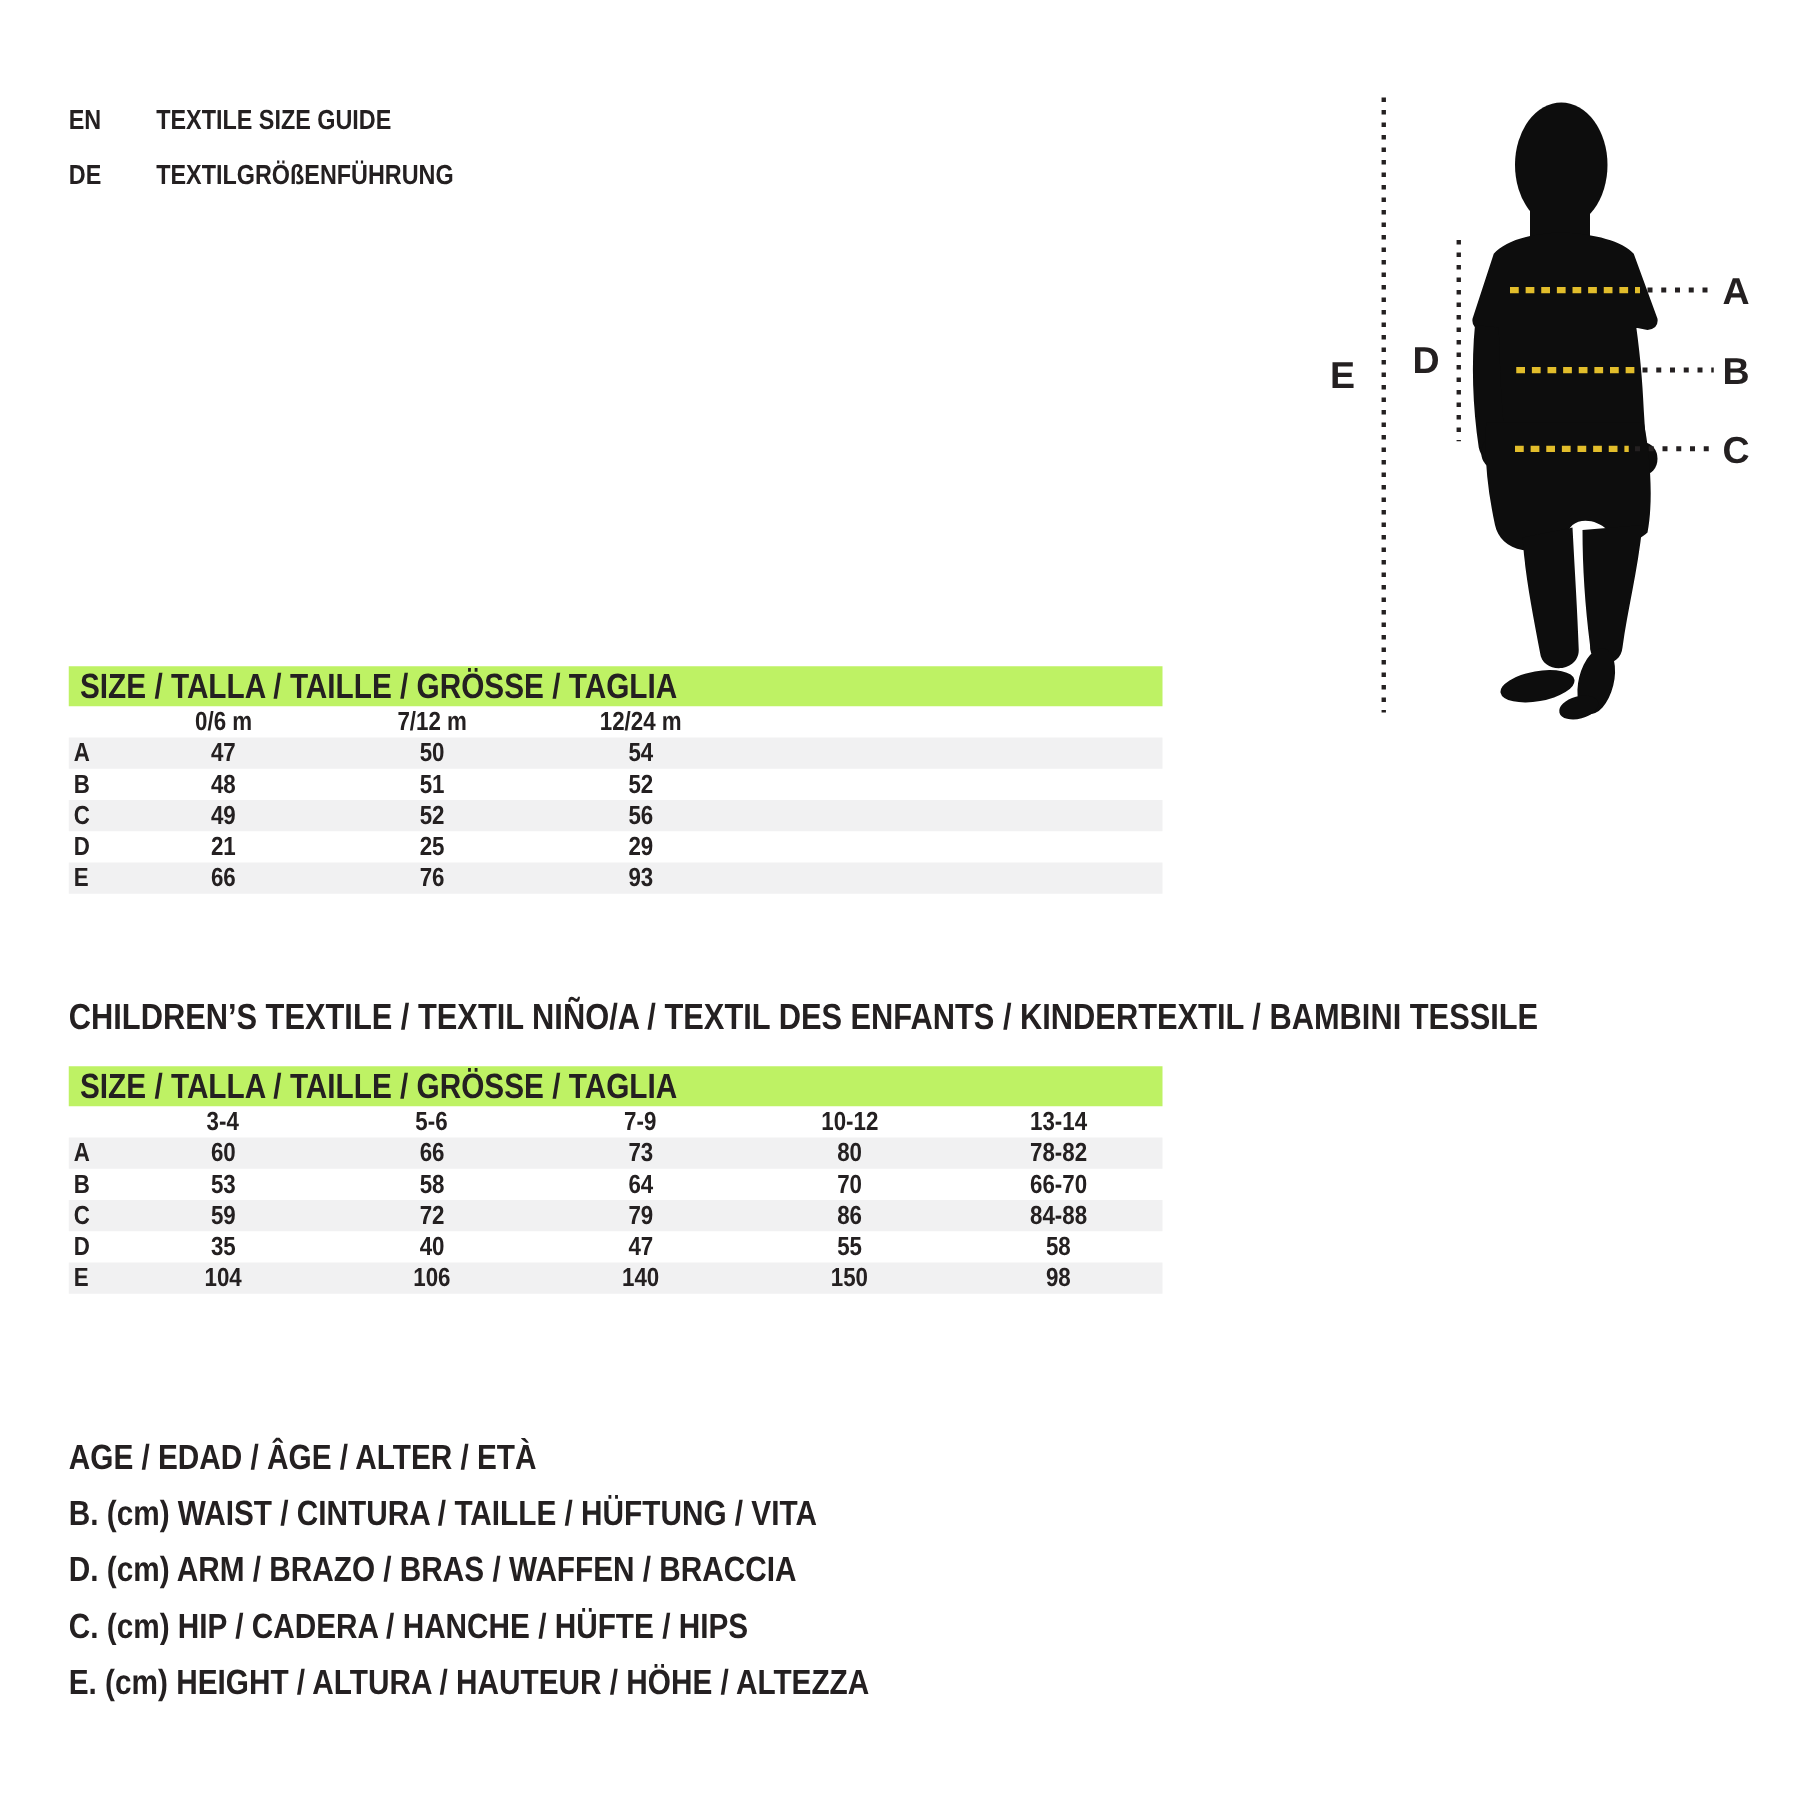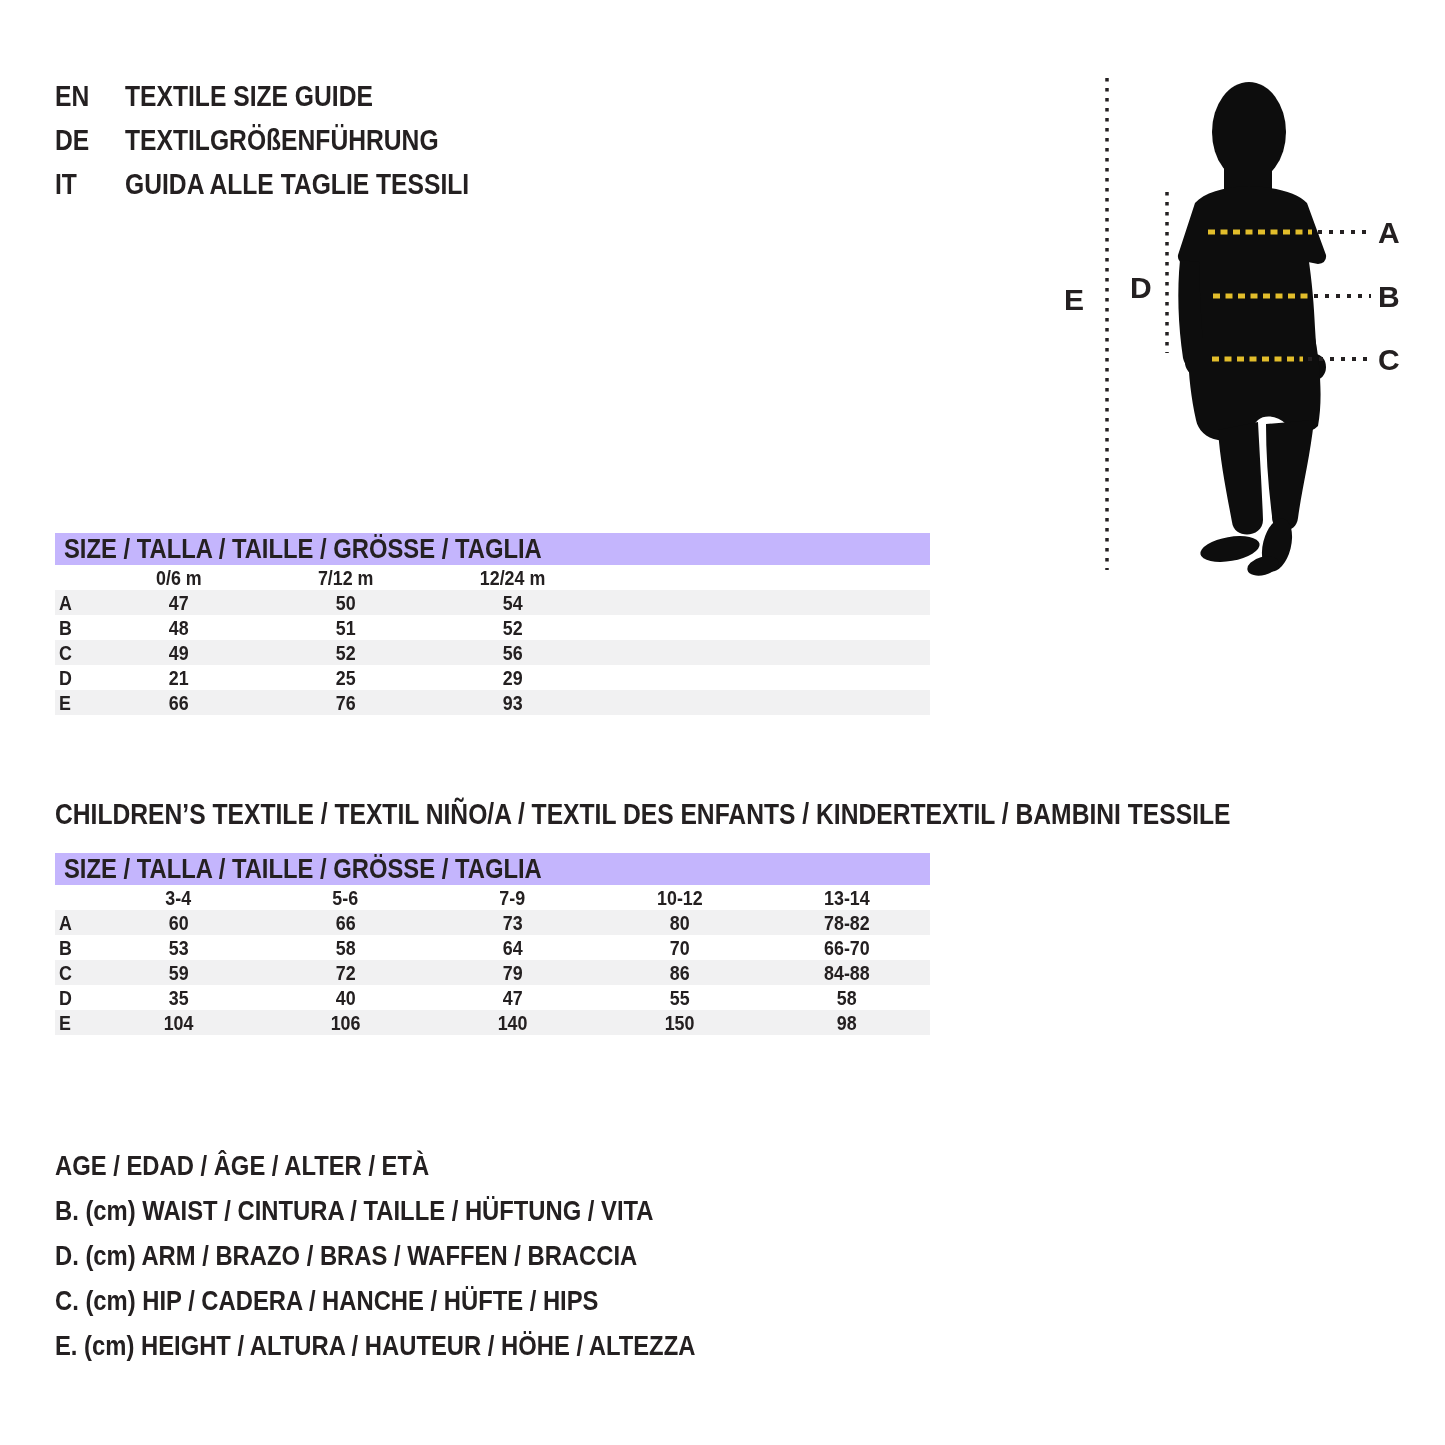--- a/index.html
+++ b/index.html
@@ -6,32 +6,32 @@
   .page{
     position:relative;width:1445px;height:1445px;background:#ffffff;overflow:hidden;
     font-family:"Liberation Sans",sans-serif;font-weight:700;color:#242021;
   }
   
   .cdl{display:inline-block;transform:scaleX(.85);transform-origin:0 50%;white-space:nowrap;}
   .cdc{display:inline-block;transform:scaleX(.85);transform-origin:50% 50%;white-space:nowrap;}
 
   
   .lang-block{position:absolute;left:55px;top:74px;}
-  .lang-row{display:flex;height:44px;align-items:center;font-size:29px;}
+  .lang-row{display:flex;height:44px;align-items:center;font-size:22px;}
   .lang-code{width:70px;}
 
   
   .figure{position:absolute;left:1050px;top:70px;}
 
   
   .section-title{position:absolute;left:55px;font-size:29px;line-height:30px;white-space:nowrap;}
 
   
   .sg-table{position:absolute;left:55px;width:875px;}
-  .size-bar{height:32px;background:#c4b5fd;display:flex;align-items:center;padding-left:9px;font-size:28px;box-sizing:border-box;}
+  .size-bar{height:32px;background:#bef264;display:flex;align-items:center;padding-left:9px;font-size:28px;box-sizing:border-box;}
   .trow{display:flex;height:25px;align-items:center;font-size:21px;}
   .trow.alt{background:#f1f1f2;}
   .tlabel{width:40px;padding-left:4px;box-sizing:border-box;}
   .tcell{width:167px;text-align:center;}
 
   
   .legend{position:absolute;left:55px;top:1143px;}
   .legend-line{height:45px;display:flex;align-items:center;font-size:28px;}
 
   svg text{font-family:"Liberation Sans",sans-serif;font-weight:700;fill:#242021;}
@@ -42,24 +42,20 @@
 <div class="page">
 
   <div class="lang-block">
     <div class="lang-row">
       <span class="lang-code"><span class="cdl">EN</span></span>
       <span class="cdl">TEXTILE SIZE GUIDE</span>
     </div>
     <div class="lang-row">
       <span class="lang-code"><span class="cdl">DE</span></span>
       <span class="cdl">TEXTILGRÖßENFÜHRUNG</span>
-    </div>
-    <div class="lang-row">
-      <span class="lang-code"><span class="cdl">IT</span></span>
-      <span class="cdl">GUIDA ALLE TAGLIE TESSILI</span>
     </div>
   </div>
 
   <svg class="figure" width="395" height="520" viewBox="0 0 395 520">
 
     <line x1="57" y1="8" x2="57" y2="500" stroke="#242021" stroke-width="3.5" stroke-dasharray="3.5 6.5"></line>
 
     <line x1="117" y1="122" x2="117" y2="283" stroke="#242021" stroke-width="3.5" stroke-dasharray="3.5 6.5"></line>
 
     <g fill="#0d0d0d">

